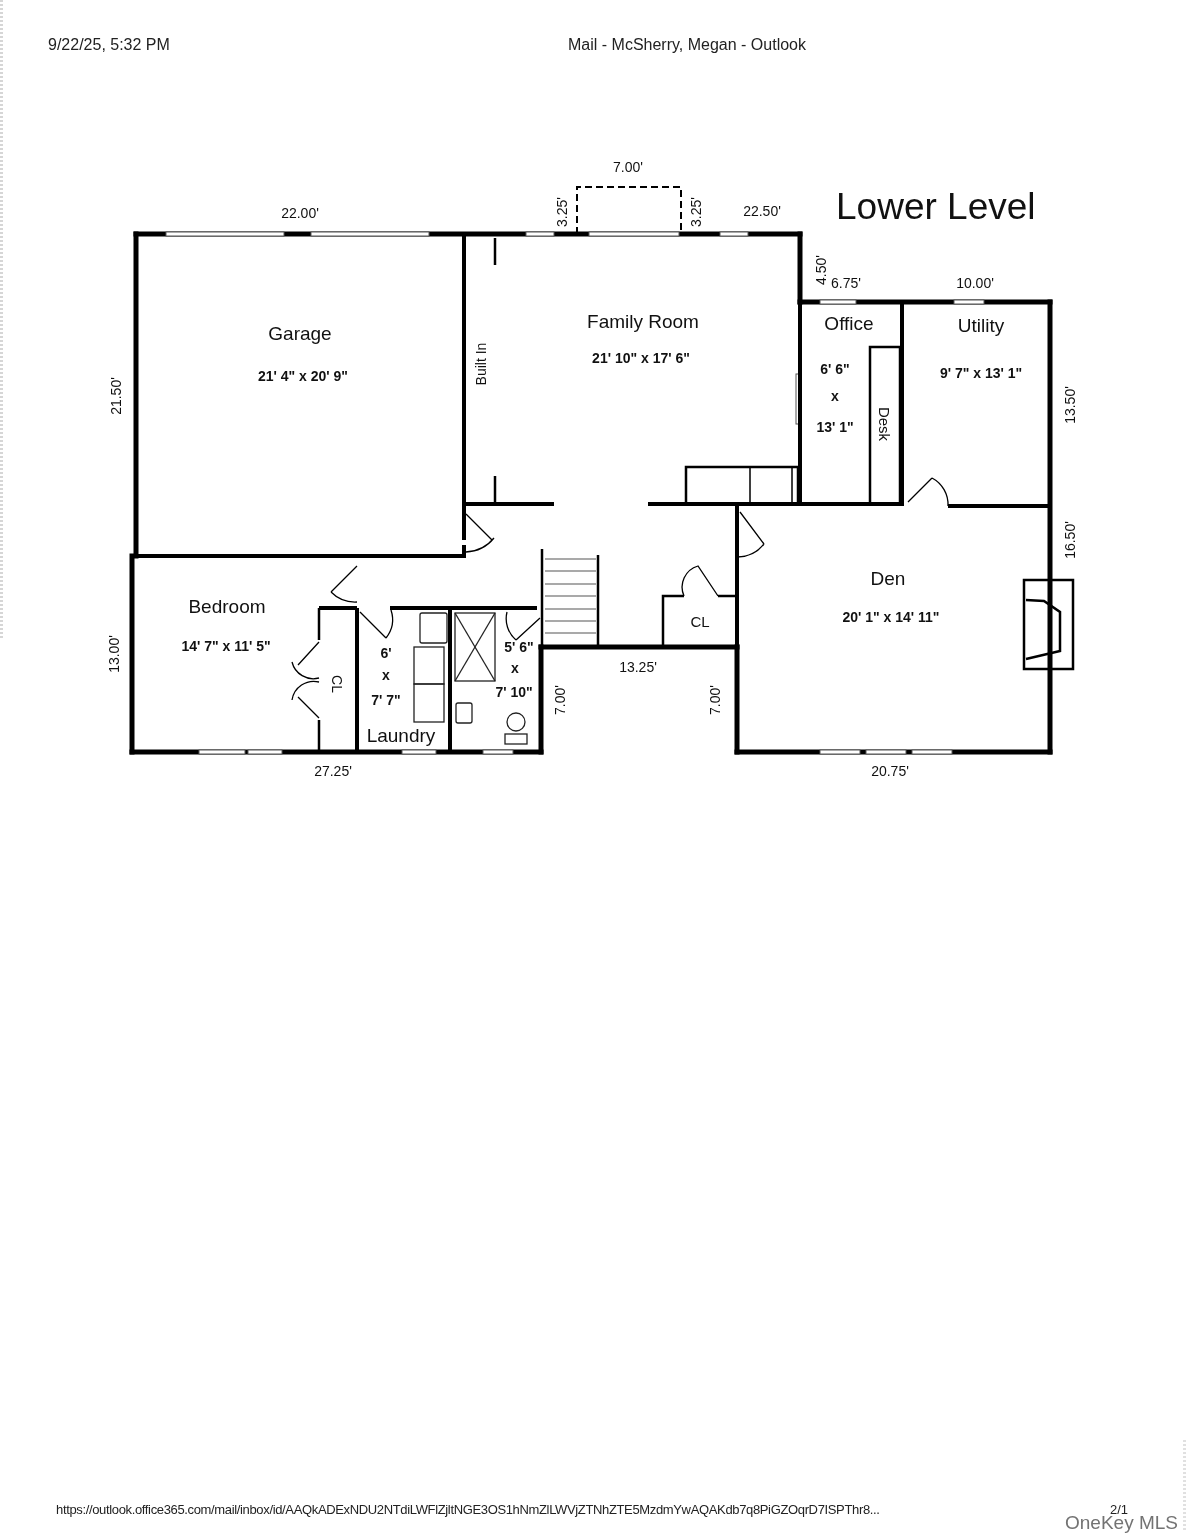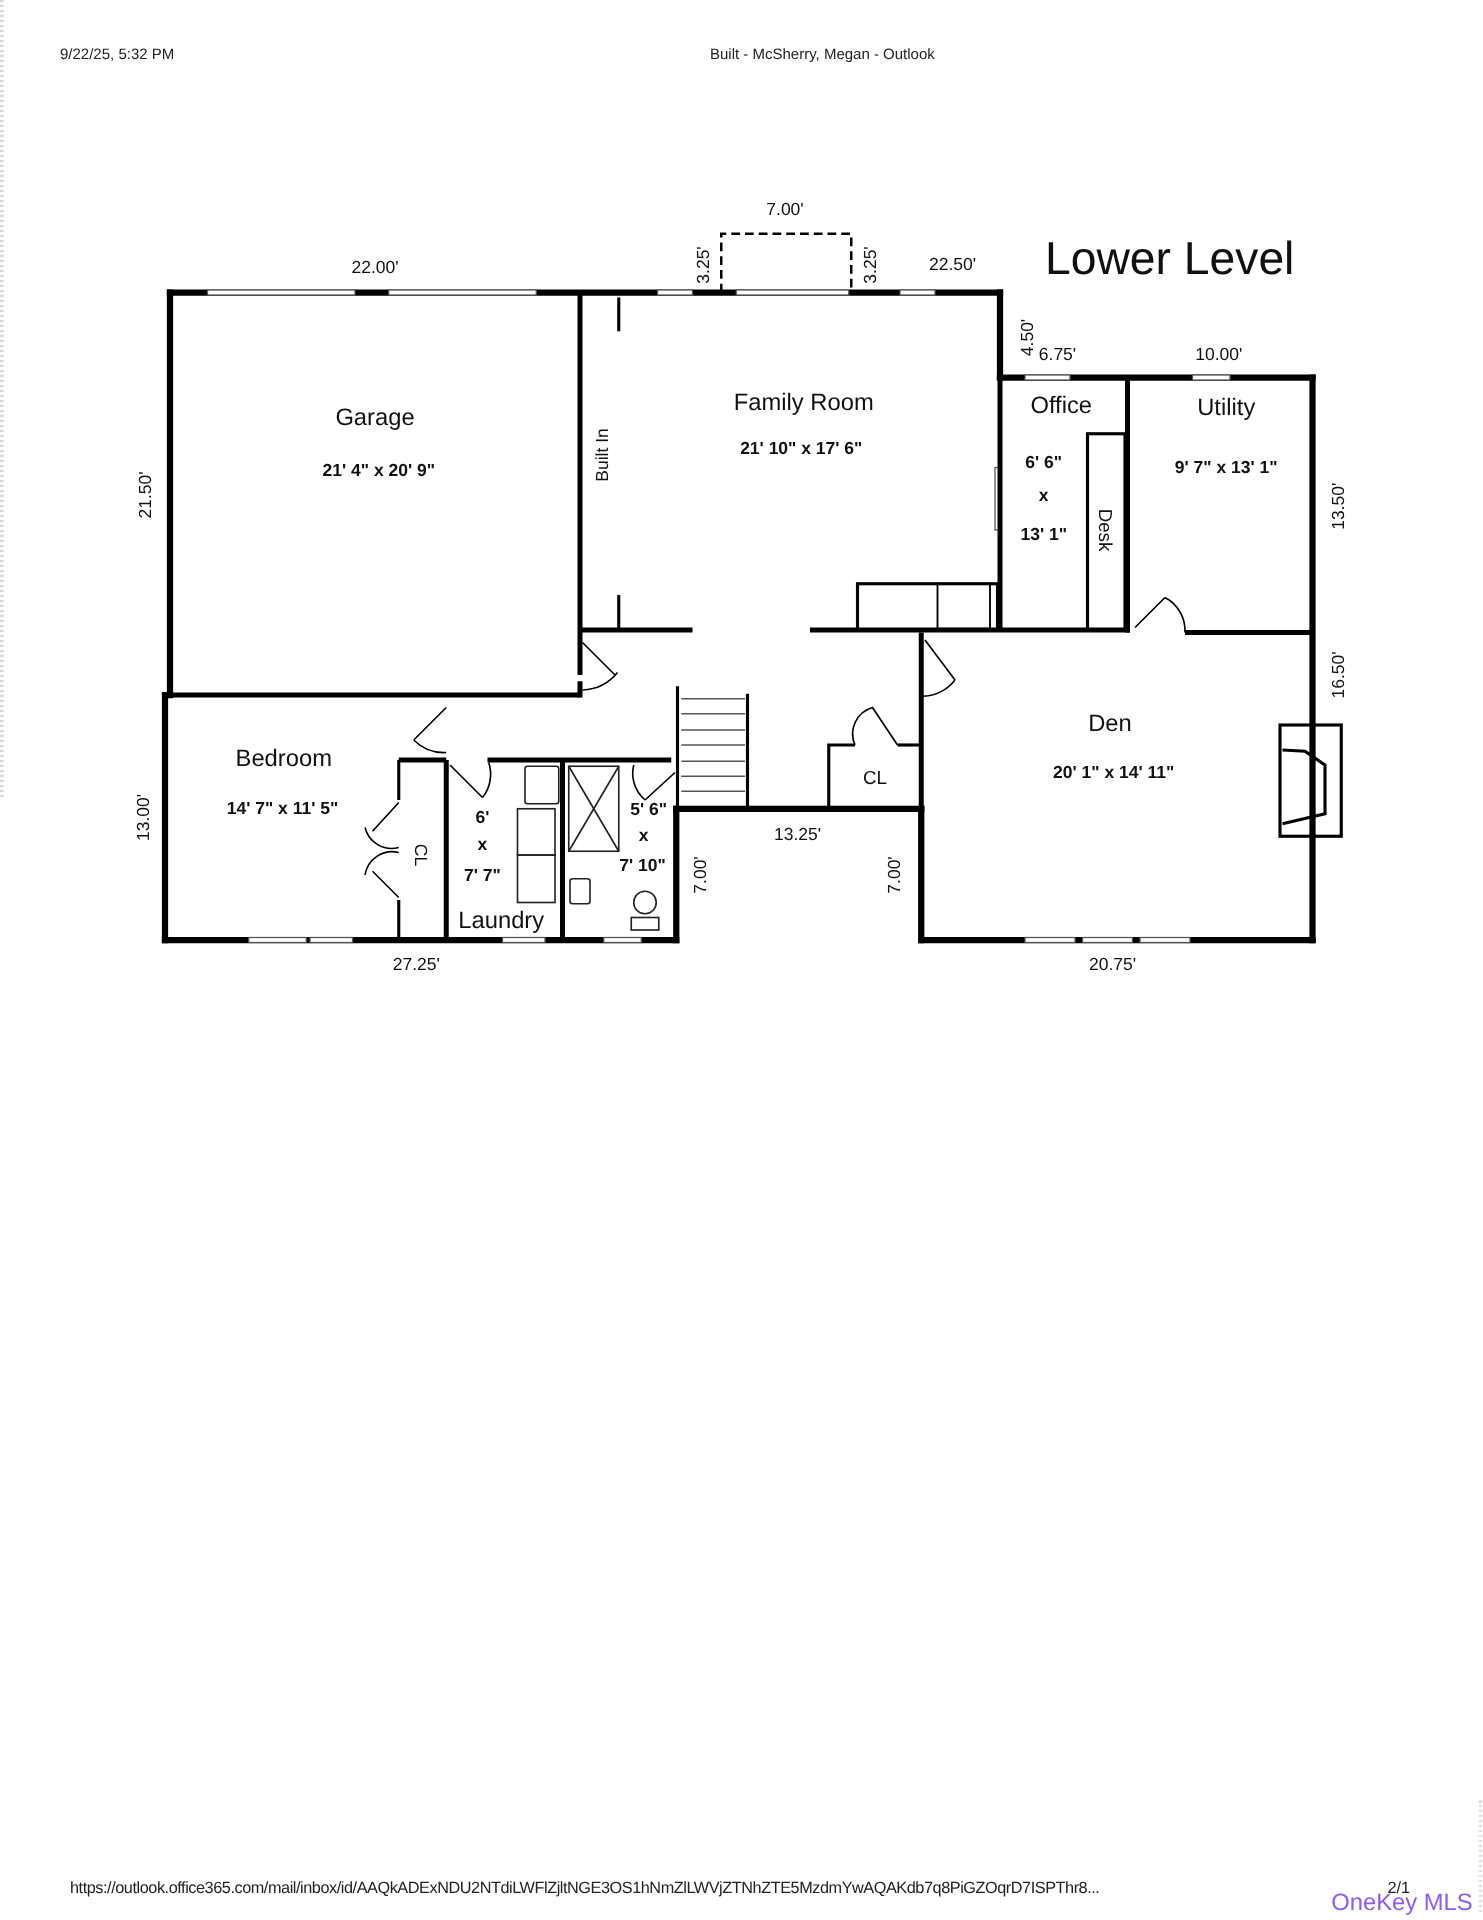--- a/index.html
+++ b/index.html
@@ -1,35 +1,35 @@
 <!DOCTYPE html>
 <html><head>
 <meta charset="utf-8">
 <style>
   html, body { margin: 0; padding: 0; background: #ffffff; }
   body { width: 1186px; height: 1536px; position: relative; overflow: hidden;
          font-family: "Liberation Sans", sans-serif; color: #111; }
-  .hdr { position: absolute; top: 36px; font-size: 12px; color: #222; }
+  .hdr { position: absolute; top: 36px; font-size: 16px; color: #222; }
   .ftr { position: absolute; top: 1502px; font-size: 13px; color: #222; }
   .scanline { position: absolute; left: 0; top: 0; width: 3px; height: 640px;
               background: repeating-linear-gradient(#bbb 0 2px, #fff 2px 4px); opacity: .6; }
   .scanline-r { position: absolute; right: 0; top: 1440px; width: 3px; height: 90px;
               background: repeating-linear-gradient(#ccc 0 2px, #fff 2px 4px); opacity: .6; }
   svg#plan { position: absolute; left: 0; top: 0; }
   svg text { font-family: "Liberation Sans", sans-serif; fill: #111; }
-  .wm { position: absolute; right: 8px; top: 1512px; font-size: 19px; color: #8b5cf6; }
+  .wm { position: absolute; right: 8px; top: 1512px; font-size: 19px; color: #737373; }
 </style>
 </head>
 <body>
 
 <div class="scanline"></div>
 <div class="scanline-r"></div>
 
 <div class="hdr" style="left:48px;">9/22/25, 5:32 PM</div>
-<div class="hdr" style="left:568px;">Built - McSherry, Megan - Outlook</div>
+<div class="hdr" style="left:568px;">Mail - McSherry, Megan - Outlook</div>
 
 <svg id="plan" width="1186" height="1536" viewBox="0 0 1186 1536">
 
   <text x="836" y="219" font-size="37">Lower Level</text>
 
   <g stroke="#000" stroke-width="5" fill="none" stroke-linecap="square">
 
     <line x1="136" y1="234" x2="800" y2="234"></line>
 
     <line x1="800" y1="234" x2="800" y2="302"></line>

